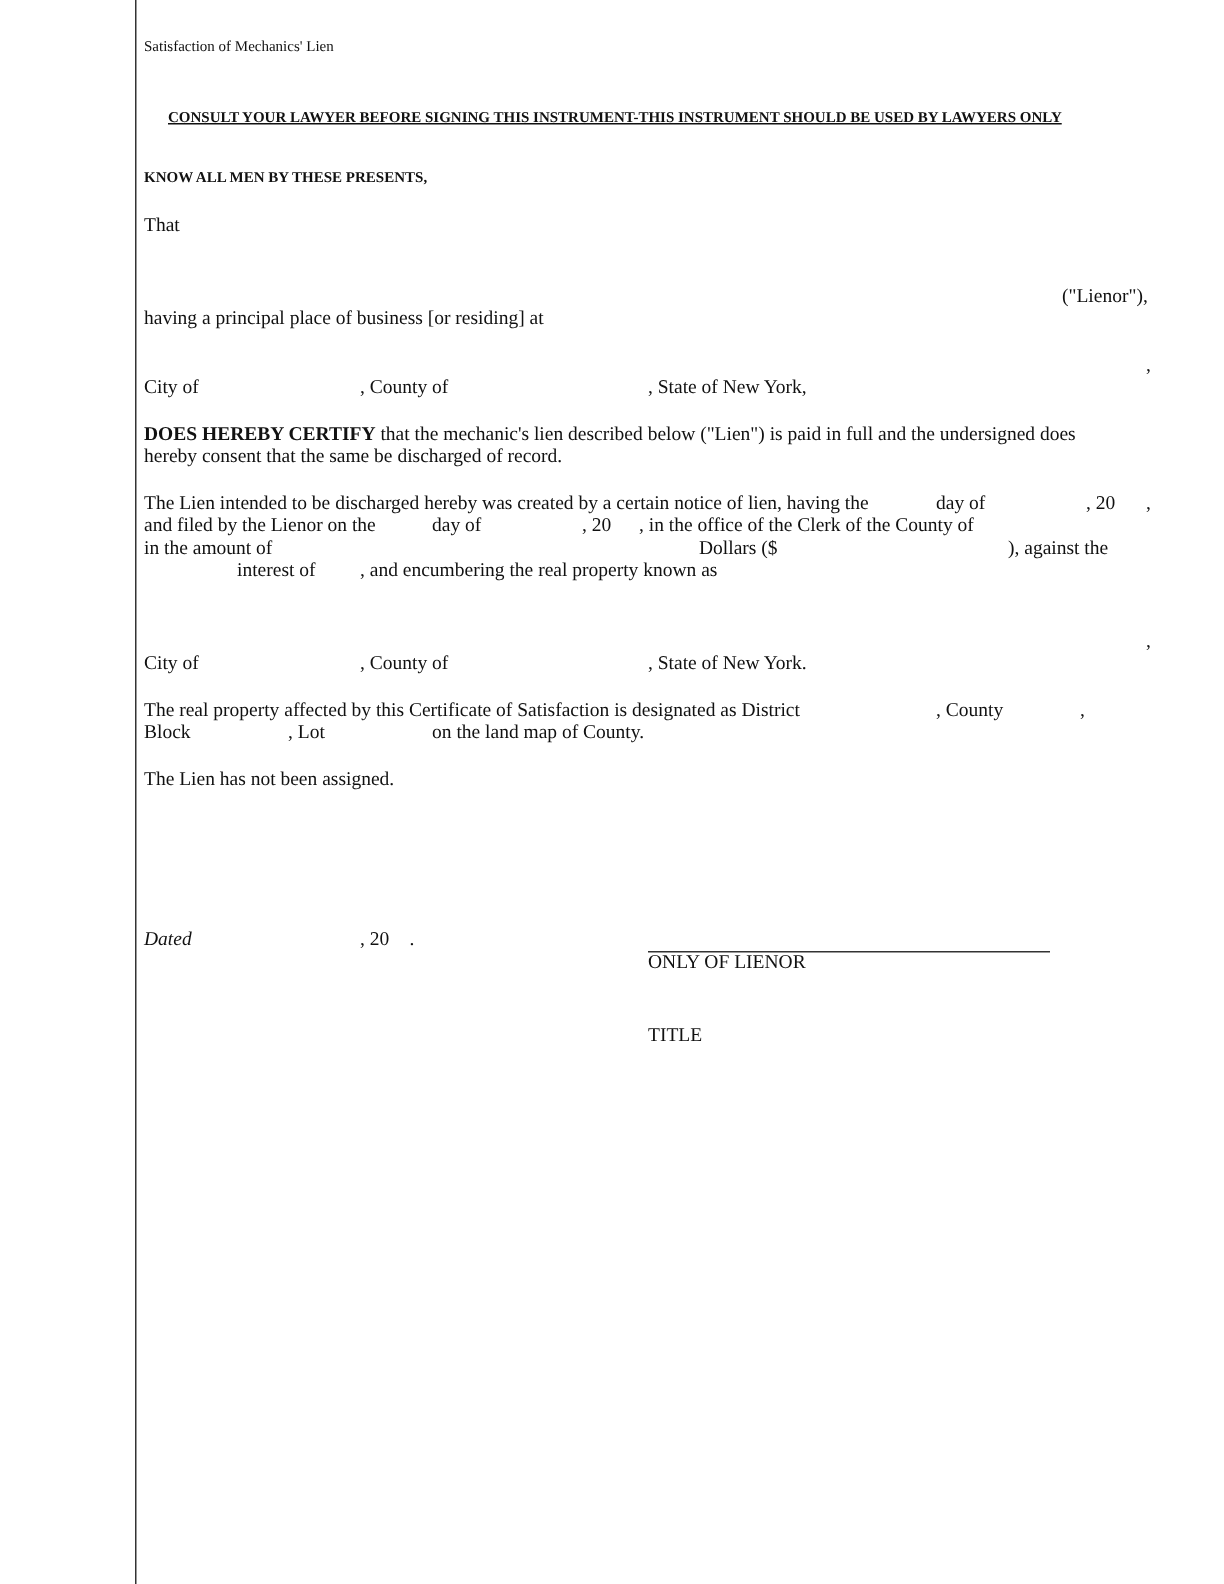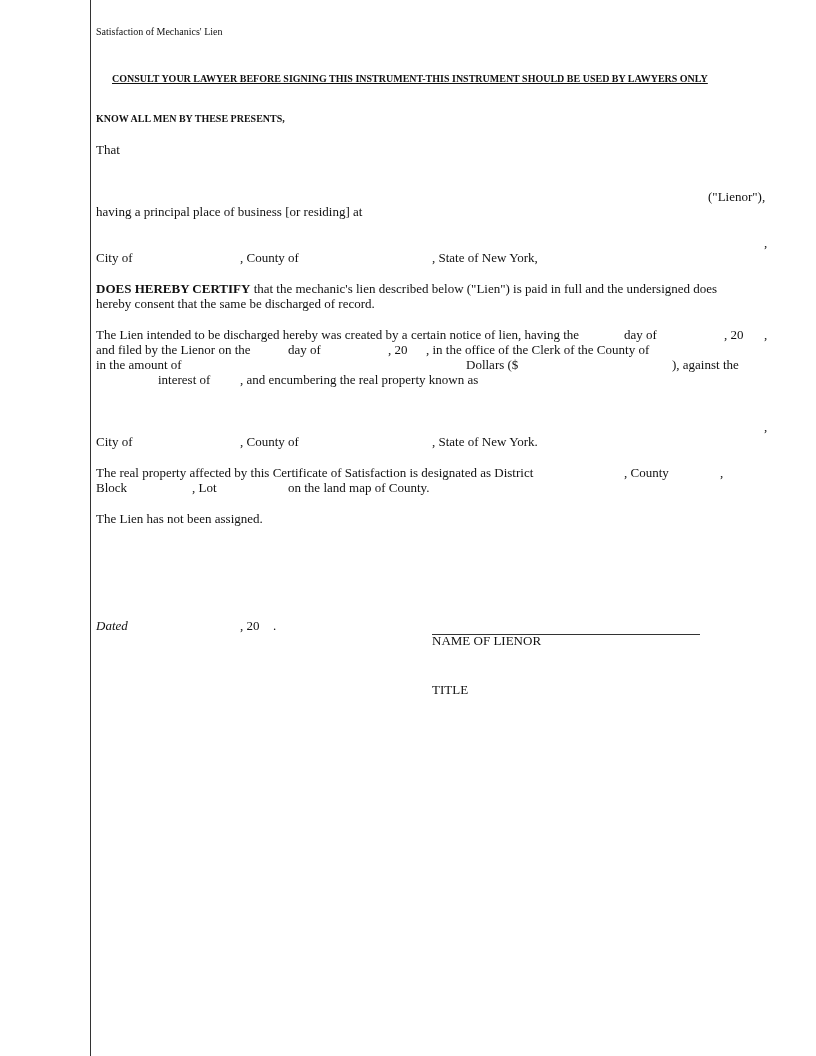--- a/index.html
+++ b/index.html
@@ -68,14 +68,14 @@
 <div class="abs t" style="left:96px; top:480px;">Block</div>
 <div class="abs t" style="left:192px; top:480px;">, Lot</div>
 <div class="abs t" style="left:288px; top:480px;">on the land map of County.</div>
 
 <div class="abs t" style="left:96px; top:511px;">The Lien has not been assigned.</div>
 
 <div class="abs t" style="left:96px; top:618px;font-style:italic;">Dated</div>
 <div class="abs t" style="left:240px; top:618px;">, 20</div>
 <div class="abs t" style="left:273px; top:618px;">.</div>
 <div class="sigline"></div>
-<div class="abs t" style="left:432px; top:633px;">NAME OF LIENOR</div>
+<div class="abs t" style="left:432px; top:633px;">ONLY OF LIENOR</div>
 <div class="abs t" style="left:432px; top:682px;font-family:Liberation Serif, serif;">TITLE</div>
 
 </body></html>

